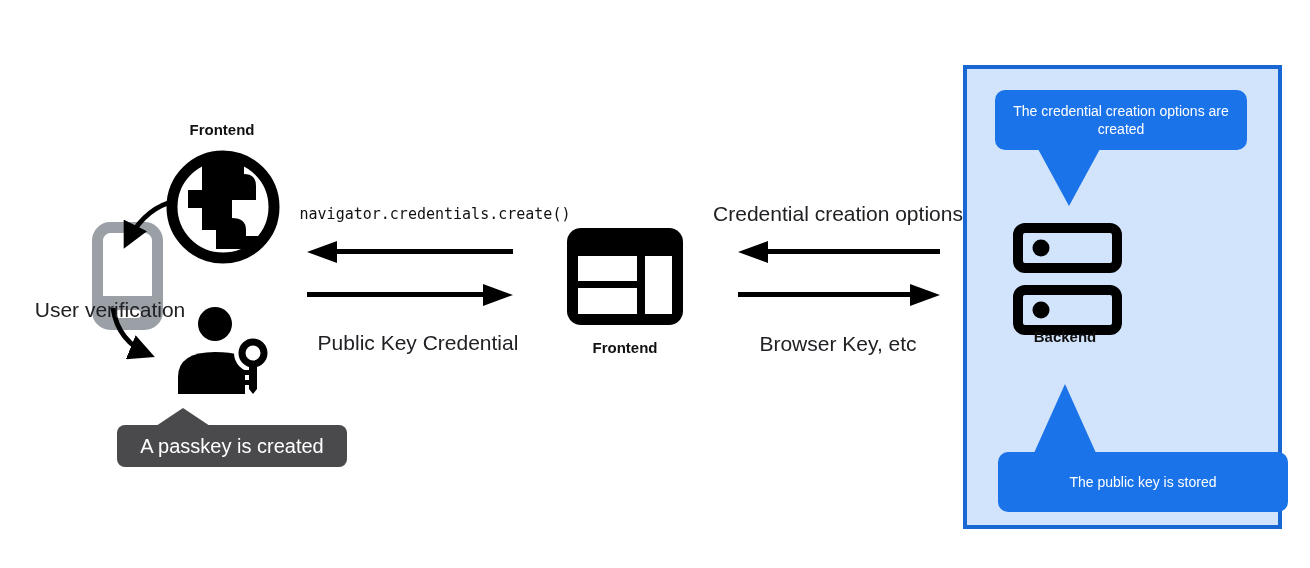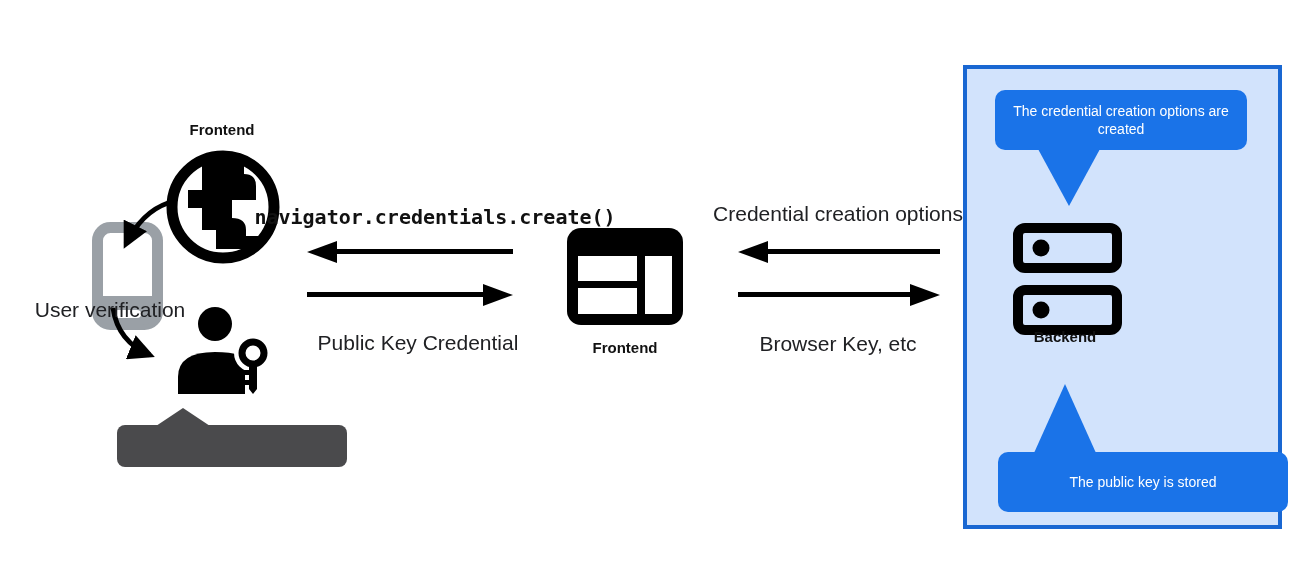--- a/index.html
+++ b/index.html
@@ -13,21 +13,21 @@
   }
   html,body{margin:0;padding:0;background:#fff;}
   .canvas{
     position:relative;width:1310px;height:568px;background:#fff;overflow:hidden;
     font-family:"Liberation Sans", sans-serif;color:var(--text-dark);
   }
   .abs{position:absolute;}
   .cx{transform:translateX(-50%);}
   .node-label{font-size:15px;font-weight:700;color:#111;white-space:nowrap;z-index:4;}
   .msg-label{font-size:21px;color:var(--text-dark);white-space:nowrap;z-index:4;}
-  .code-label{font-family:"DejaVu Sans Mono", monospace;font-size:20px;font-weight:700;color:#111;white-space:nowrap;z-index:4;}
+  .code-label{font-family:"DejaVu Sans Mono", monospace;font-size:15px;font-weight:400;color:#111;white-space:nowrap;z-index:4;}
 
   
   .harrow{position:absolute;height:22px;z-index:3;}
   .harrow .shaft{position:absolute;top:8px;height:5px;background:var(--ink-black);}
   .harrow.right .shaft{left:0;right:26px;}
   .harrow.left  .shaft{left:26px;right:0;}
   .harrow .head{position:absolute;top:0;width:0;height:0;
     border-top:11px solid transparent;border-bottom:11px solid transparent;}
   .harrow.right .head{right:0;border-left:30px solid var(--ink-black);}
   .harrow.left  .head{left:0;border-right:30px solid var(--ink-black);}
@@ -94,20 +94,21 @@
       </marker>
     </defs>
     <path d="M78 13 Q52 22 36 54" fill="none" stroke="#000000" stroke-width="5" marker-end="url(#ah)"></path>
     <path d="M23 118 Q28 152 60 165" fill="none" stroke="#000000" stroke-width="5" marker-end="url(#ah)"></path>
   </svg>
 
   <div class="abs cx msg-label" style="left:110px;top:298px;">User verification</div>
 
   <div class="tooltip-dark">
     <span class="tip"></span>
+    <span>A passkey is created</span>
   </div>
 
   <div class="abs cx code-label" style="left:435px;top:205px;">navigator.credentials.create()</div>
   <div class="harrow left" style="left:307px;top:241px;width:206px;">
     <span class="head"></span>
     <span class="shaft"></span>
   </div>
   <div class="harrow right" style="left:307px;top:284px;width:206px;">
     <span class="shaft"></span>
     <span class="head"></span>

